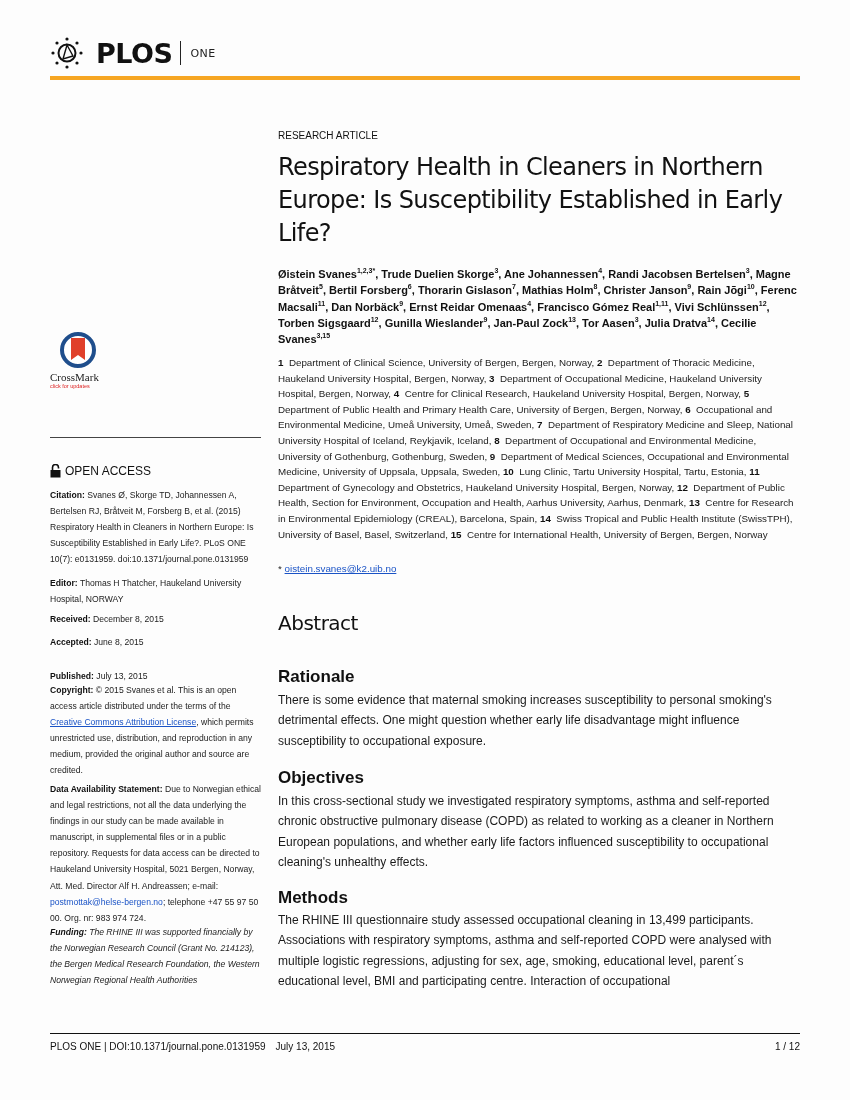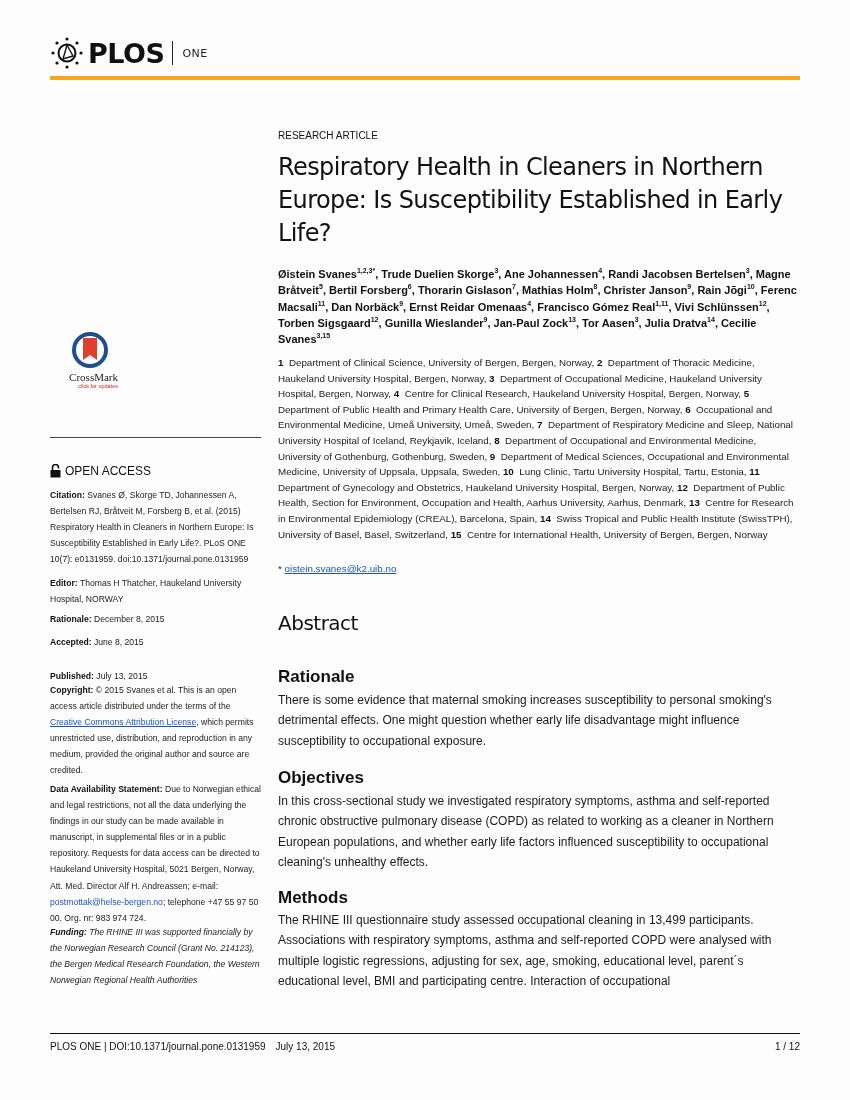--- a/index.html
+++ b/index.html
@@ -1,26 +1,26 @@
 <!DOCTYPE html>
 <html><head>
 <meta charset="utf-8">
 <style>
   html, body { margin: 0; padding: 0; background: #fdfdfd; }
   body { width: 850px; height: 1100px; position: relative; overflow: hidden; font-family: "Liberation Sans", sans-serif; color: #111; }
 
   .header { position: absolute; left: 50px; top: 35px; height: 36px; display: flex; align-items: center; }
   .logo-mark { width: 34px; height: 34px; margin-right: 4px; }
-  .logo-plos { font-family: "DejaVu Sans", sans-serif; font-weight: bold; font-size: 27px; letter-spacing: -0.5px; color: #111; }
+  .logo-plos { font-family: "DejaVu Sans", sans-serif; font-weight: bold; font-size: 27px; letter-spacing: -0.5px; color: #111; margin-left: 8px; }
   .logo-sep { width: 1px; height: 24px; background: #222; margin: 0 9px 0 8px; }
   .logo-one { font-family: "DejaVu Sans", sans-serif; font-size: 11px; letter-spacing: 0.5px; color: #222; }
   .orange-rule { position: absolute; left: 50px; top: 76px; width: 750px; height: 4px; background: #f6a623; }
 
   .sidebar { position: absolute; left: 50px; top: 320px; width: 211px; font-size: 8.6px; line-height: 16.1px; color: #222; }
-  .crossmark { position: absolute; left: 0; top: 10px; width: 56px; text-align: right; margin-left: 12px; }
+  .crossmark { position: absolute; left: 0; top: 10px; width: 56px; text-align: left; }
   .crossmark svg { display: block; margin: 0 auto; }
   .cm-title { font-family: "Liberation Serif", serif; font-size: 11px; line-height: 12px; color: #222; margin-top: 1px; }
   .cm-sub { font-size: 5.5px; color: #d22; line-height: 7px; }
   .side-rule { position: absolute; left: 0; top: 117px; width: 211px; height: 1px; background: #444; }
   .open-access { position: absolute; left: 0; top: 143px; display: flex; align-items: center; font-size: 12px; color: #111; }
   .open-access svg { margin-right: 4px; }
   .side-block { position: absolute; left: 0; width: 211px; }
   .side-block b { font-weight: bold; color: #111; }
   .link { color: #1a53c6; text-decoration: underline; }
   .link-plain { color: #1a53c6; }
@@ -88,21 +88,21 @@
     <b>Citation:</b>
     <span>Svanes Ø, Skorge TD, Johannessen A, Bertelsen RJ, Bråtveit M, Forsberg B, et al. (2015) Respiratory Health in Cleaners in Northern Europe: Is Susceptibility Established in Early Life?. PLoS ONE 10(7): e0131959. doi:10.1371/journal.pone.0131959</span>
   </div>
 
   <div class="side-block" style="top:255px;">
     <b>Editor:</b>
     <span>Thomas H Thatcher, Haukeland University Hospital, NORWAY</span>
   </div>
 
   <div class="side-block" style="top:291px;">
-    <b>Rationale:</b>
+    <b>Received:</b>
     <span>December 8, 2015</span>
   </div>
   <div class="side-block" style="top:314px;">
     <b>Accepted:</b>
     <span>June 8, 2015</span>
   </div>
   <div class="side-block" style="top:348px;">
     <b>Published:</b>
     <span>July 13, 2015</span>
   </div>

